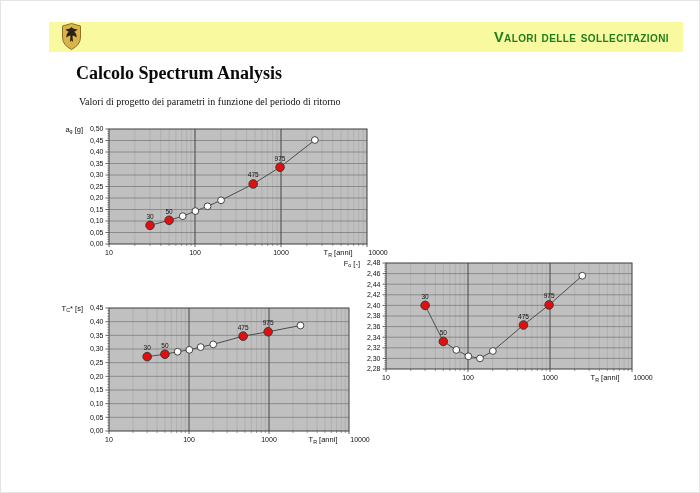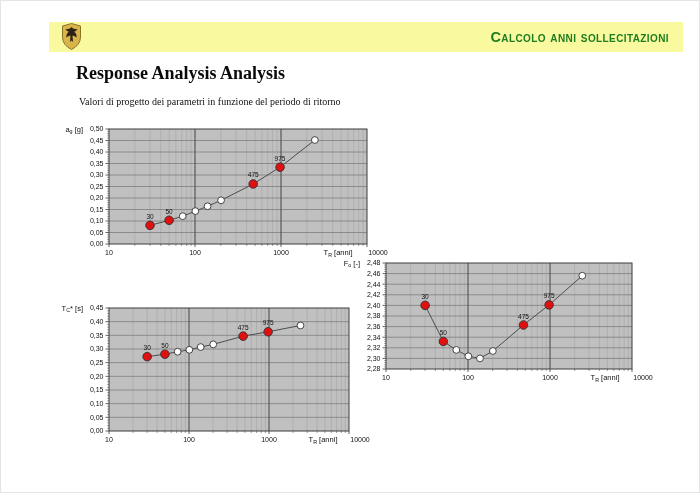--- a/index.html
+++ b/index.html
@@ -22,24 +22,24 @@
 
 <div class="slide">
 
   <div class="header-bar" style="background: rgb(249, 249, 160);">
     <span class="logo">
       <svg width="19" height="27" viewBox="0 0 19 27">
         <path d="M9.5 0.5 L18.5 3 V14 Q18.5 22 9.5 26.5 Q0.5 22 0.5 14 V3 Z" fill="#d9b44a" stroke="#8a7328" stroke-width="1"></path>
         <path d="M9.5 4 C8 6 5 6.5 3.5 6 C4.5 8 6 8.5 7 8.5 C5 10 4 12 4.5 14.5 C6 13 7.5 12.5 8.5 12.8 L8 19 L9.5 17.5 L11 19 L10.5 12.8 C11.5 12.5 13 13 14.5 14.5 C15 12 14 10 12 8.5 C13 8.5 14.5 8 15.5 6 C14 6.5 11 6 9.5 4 Z" fill="#2b2416"></path>
       </svg>
     </span>
-    <span class="header-title" style="color: rgb(30, 126, 30);">Calcolo anni sollecitazioni</span>
+    <span class="header-title" style="color: rgb(30, 126, 30);">Valori delle sollecitazioni</span>
   </div>
 
-  <h1 class="page-title">Response Analysis Analysis</h1>
+  <h1 class="page-title">Calcolo Spectrum Analysis</h1>
   <p class="subtitle">Valori di progetto dei parametri in funzione del periodo di ritorno</p>
 
   <div class="chart" style="left: 50px; top: 118px;"><svg width="372" height="142" viewBox="0 0 372 142">
         <rect x="58" y="10" width="258" height="115" fill="#c0c0c0"></rect>
         <line x1="83.88857962710239" y1="10" x2="83.88857962710239" y2="125" stroke="#a4a4a4" stroke-width="0.6"></line>
         <line x1="99.03242790589096" y1="10" x2="99.03242790589096" y2="125" stroke="#a4a4a4" stroke-width="0.6"></line>
         <line x1="109.77715925420478" y1="10" x2="109.77715925420478" y2="125" stroke="#a4a4a4" stroke-width="0.6"></line>
         <line x1="118.11142037289761" y1="10" x2="118.11142037289761" y2="125" stroke="#a4a4a4" stroke-width="0.6"></line>
         <line x1="124.92100753299336" y1="10" x2="124.92100753299336" y2="125" stroke="#a4a4a4" stroke-width="0.6"></line>
         <line x1="130.6784314412261" y1="10" x2="130.6784314412261" y2="125" stroke="#a4a4a4" stroke-width="0.6"></line>

